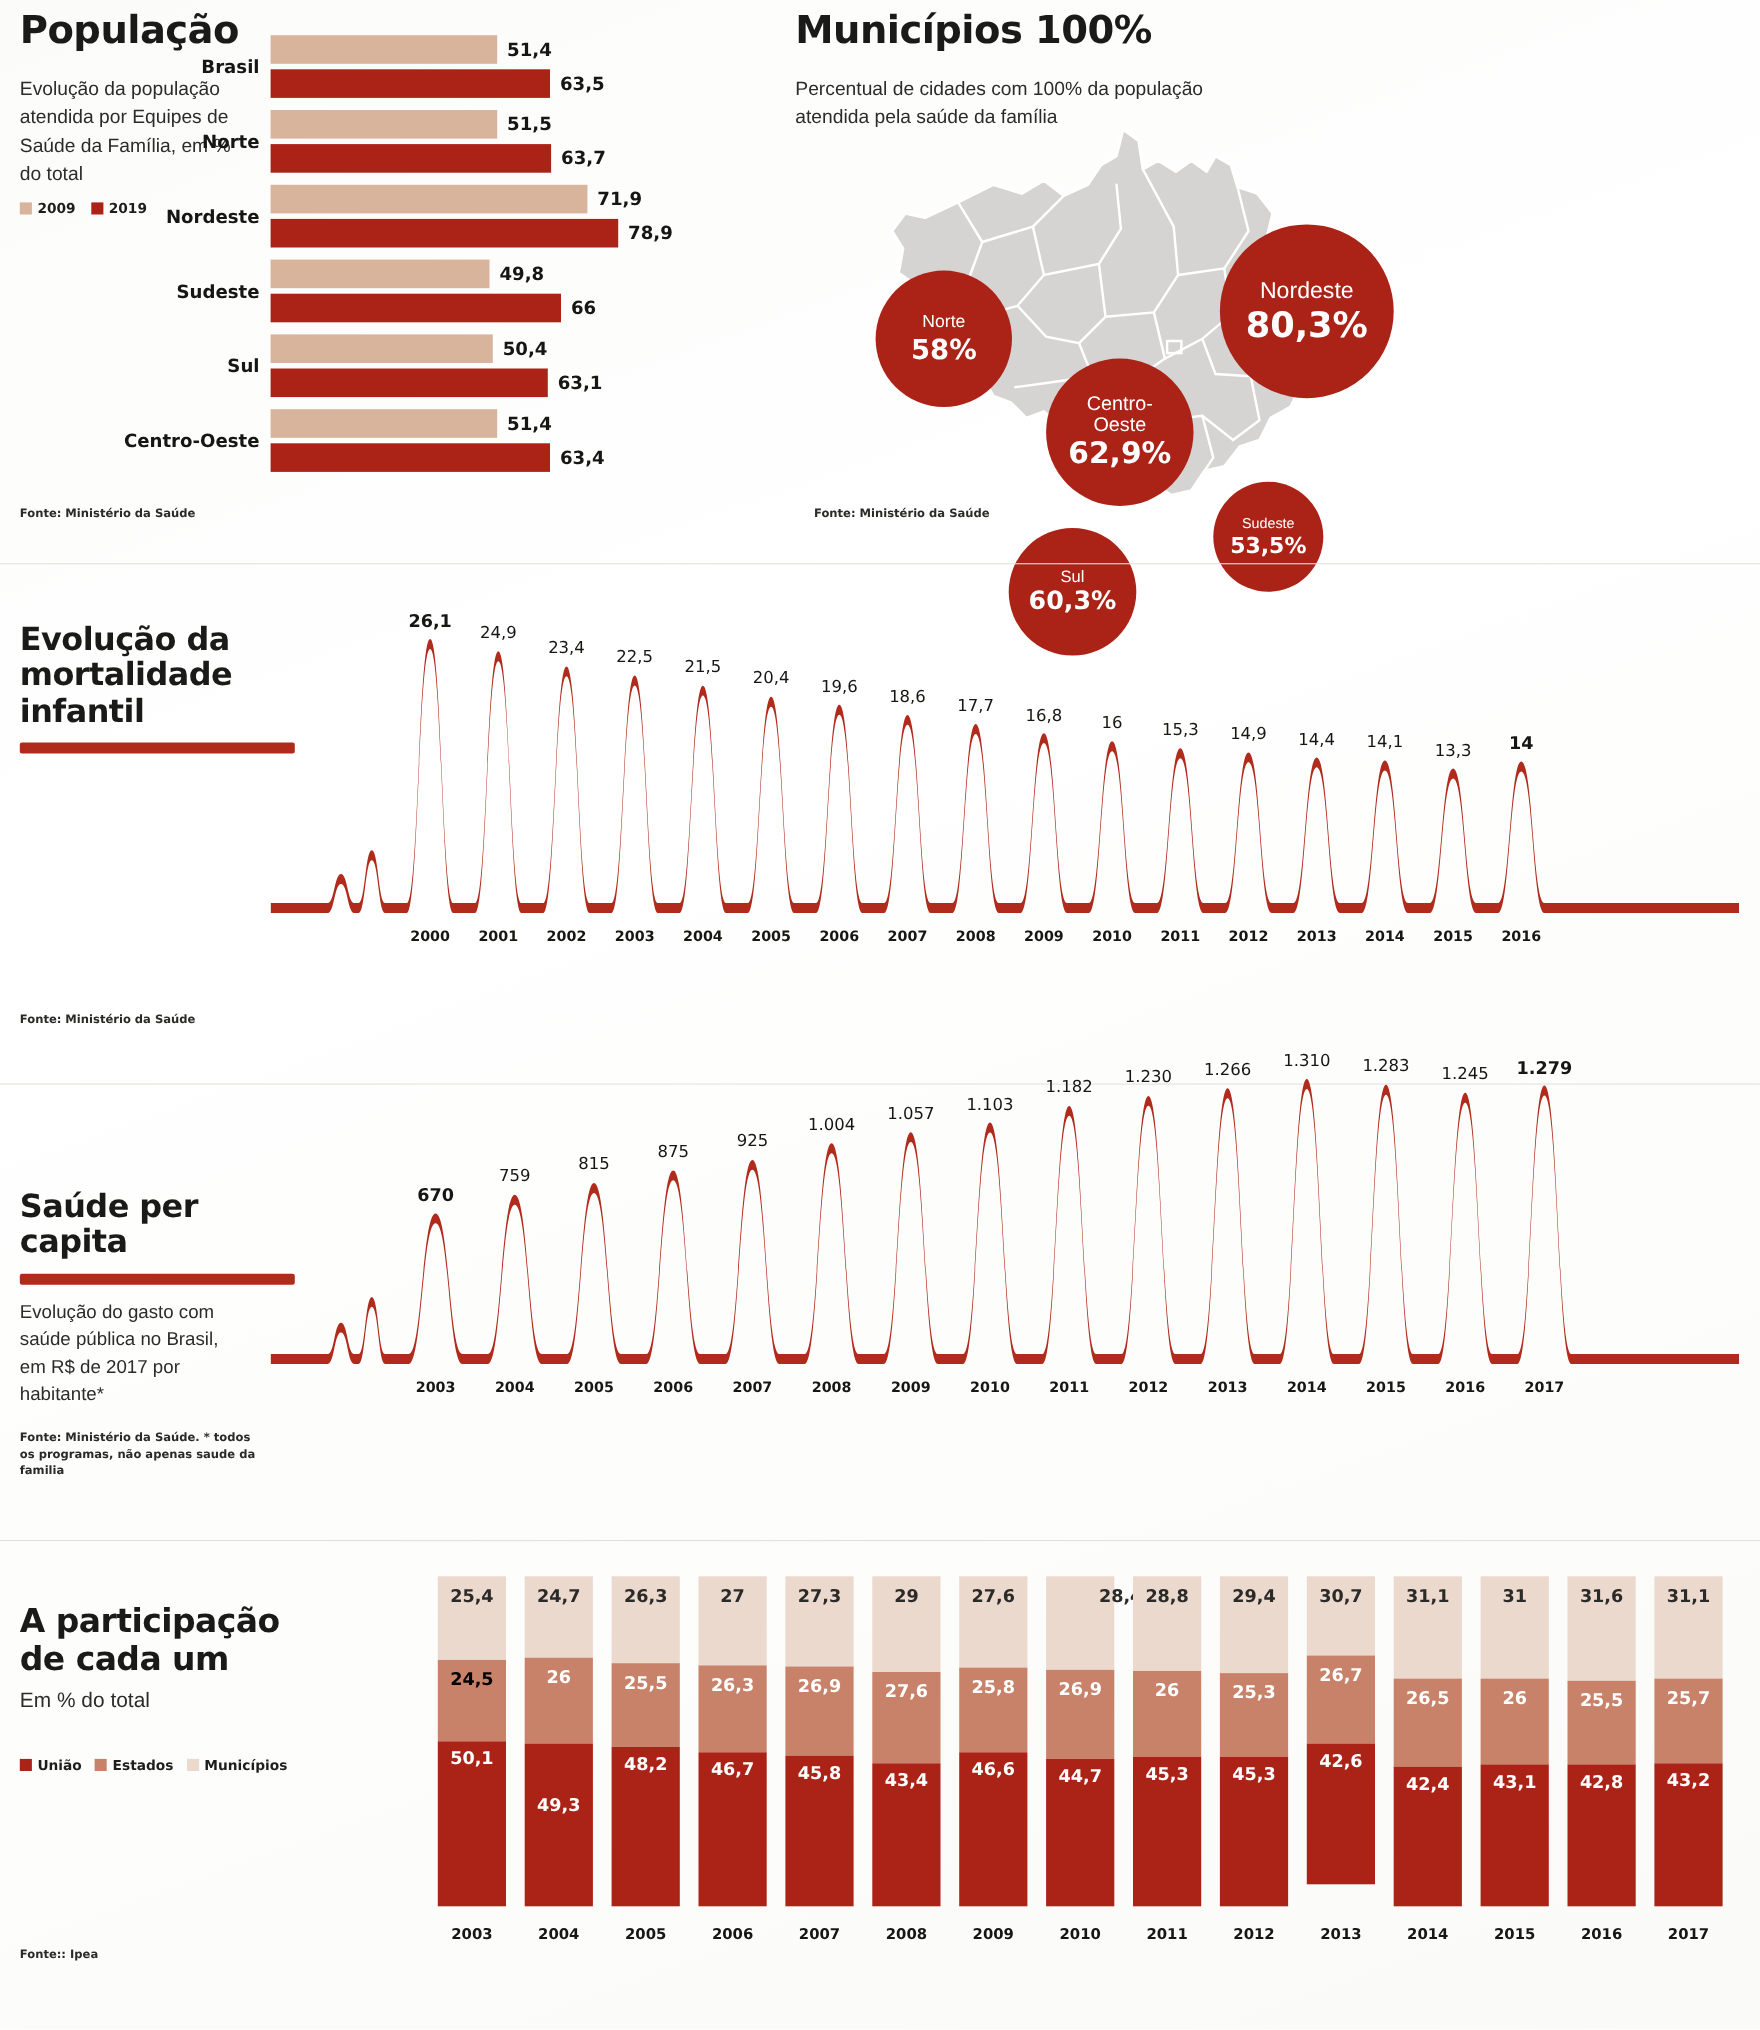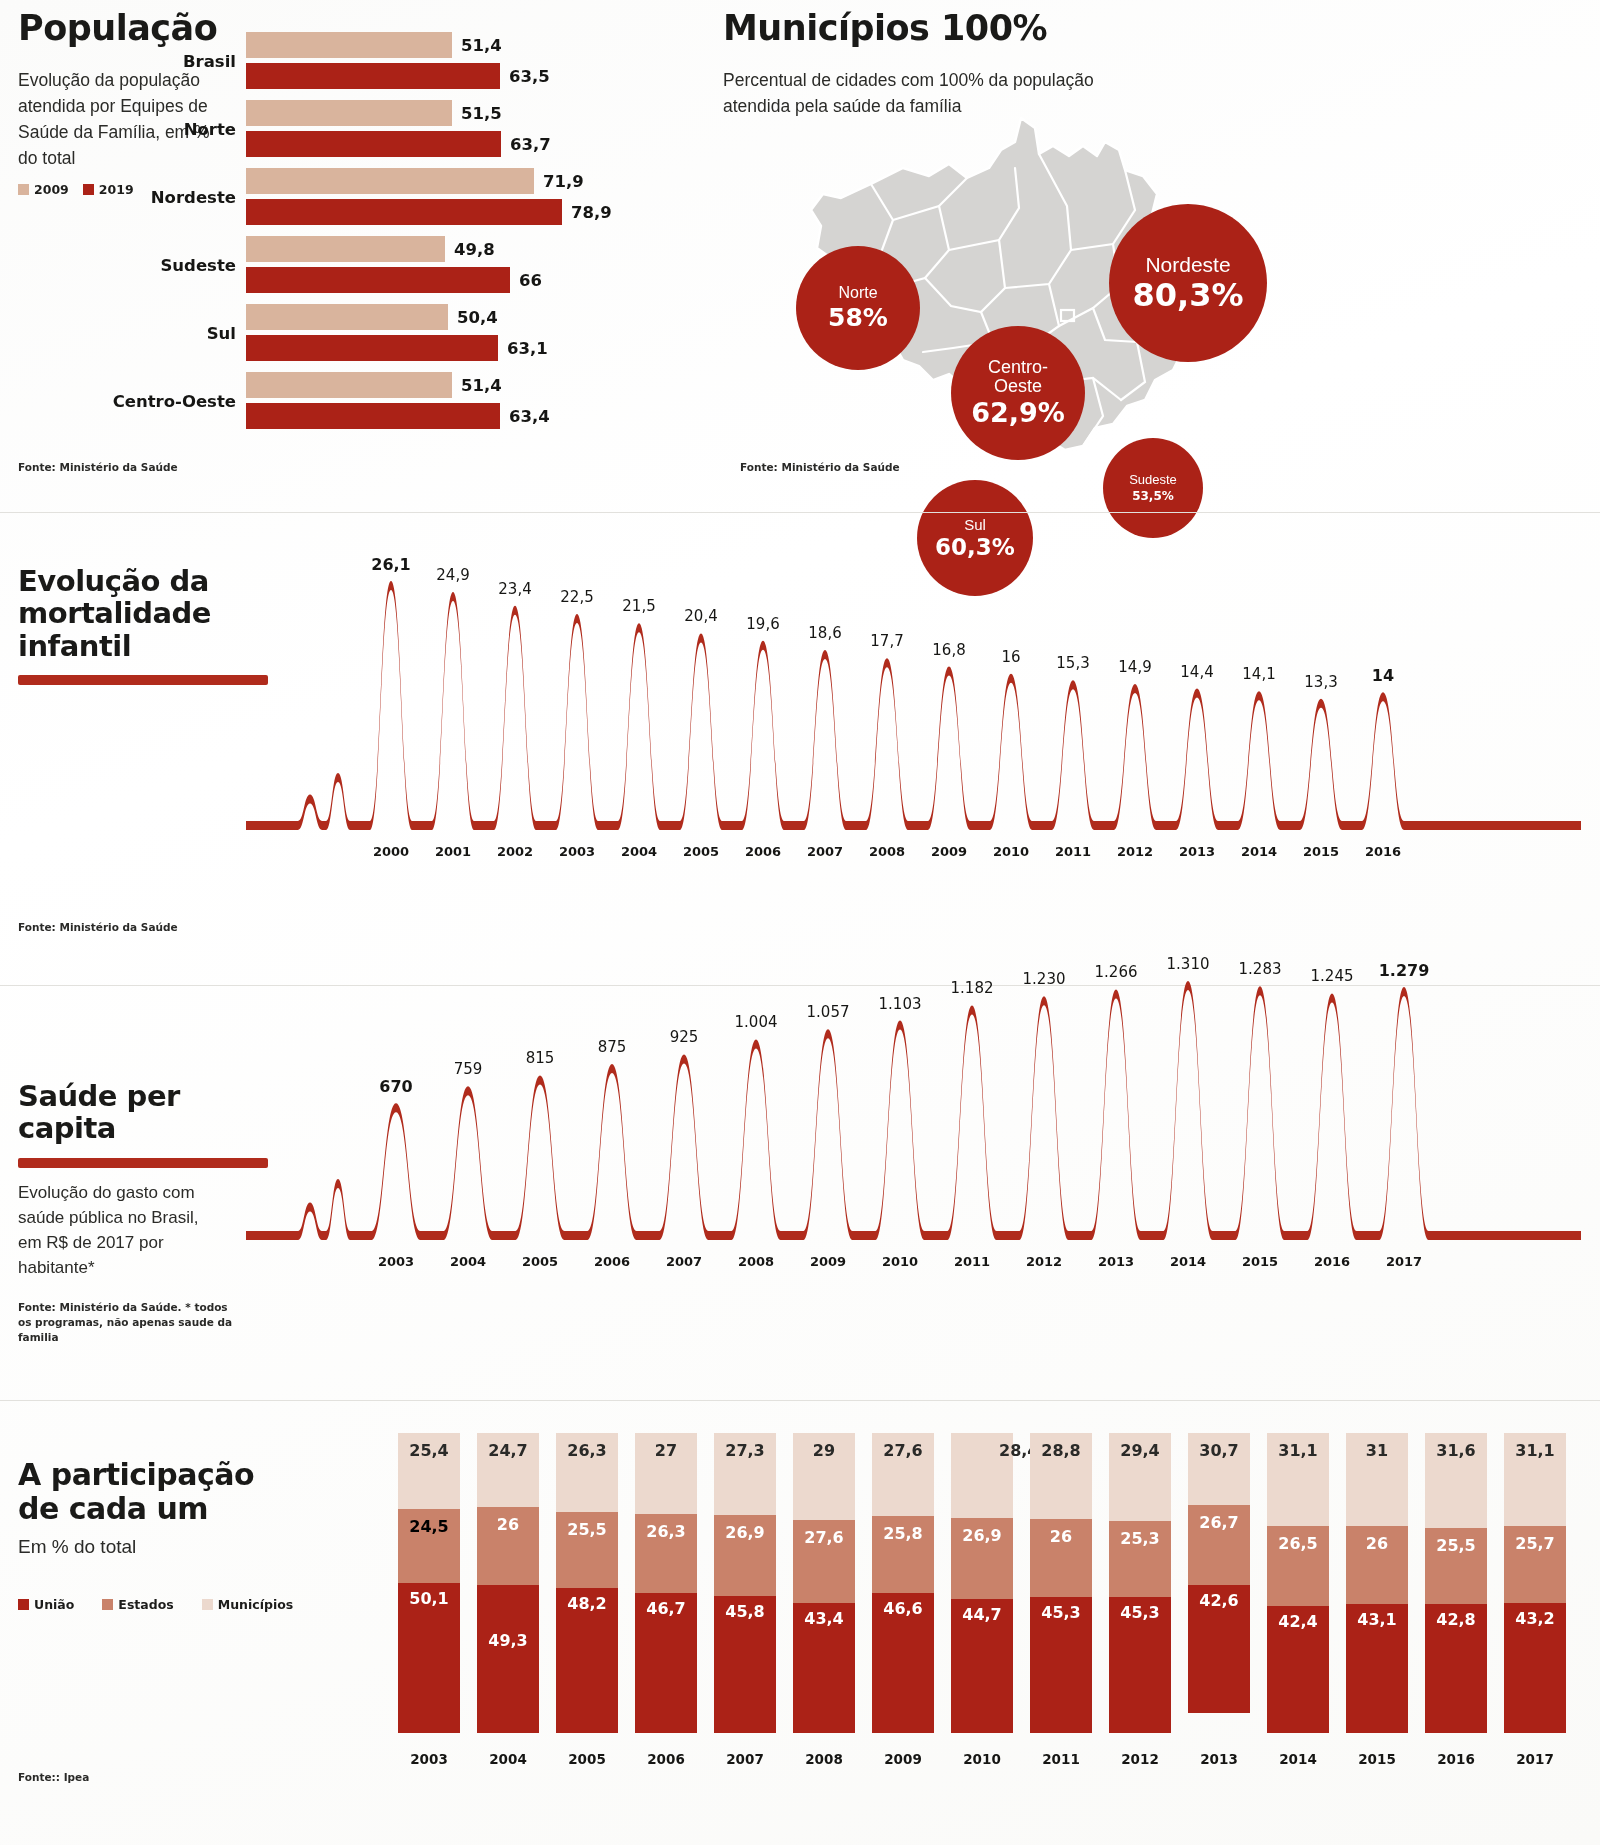--- a/index.html
+++ b/index.html
@@ -189,21 +189,21 @@
         <div class="bubble" style="left: 356px; top: 106px; width: 158px; height: 158px; background: rgb(171, 34, 23);">
           <div class="bname" style="font-size: 21px;">Nordeste</div>
           <div class="bval" style="font-size: 32px; margin-top: 3px;">80,3%</div>
         </div>
         <div class="bubble" style="left: 198px; top: 228px; width: 134px; height: 134px; background: rgb(171, 34, 23);">
           <div class="bname" style="font-size: 18px;">Centro-<br>Oeste</div>
           <div class="bval" style="font-size: 27px; margin-top: 3px;">62,9%</div>
         </div>
         <div class="bubble" style="left: 350px; top: 340px; width: 100px; height: 100px; background: rgb(171, 34, 23);">
           <div class="bname" style="font-size: 13px;">Sudeste</div>
-          <div class="bval" style="font-size: 12px; margin-top: 3px;">53,5%</div>
+          <div class="bval" style="font-size: 20px; margin-top: 3px;">53,5%</div>
         </div>
         <div class="bubble" style="left: 164px; top: 382px; width: 116px; height: 116px; background: rgb(171, 34, 23);">
           <div class="bname" style="font-size: 15px;">Sul</div>
           <div class="bval" style="font-size: 23px; margin-top: 3px;">60,3%</div>
         </div>
       </div>
   </div>
 
   <div class="divider" style="top:512px;"></div>
 
@@ -226,21 +226,21 @@
     <div id="wave2" class="wavewrap" style="left:228px;top:-130px;width:1335px;height:420px;"><svg width="1335" height="420" viewBox="0 0 1335 420">
           <path d="M0,361 C15,361 15,361 30,361 C41,361 41,361 52,361 C58,361 58,332.4 64,332.4 C70,332.4 70,361 76,361 C78,361 78,361 80,361 C86,361 86,309 92,309 C98,309 98,361 104,361 C114.75999999999999,361 114.75999999999999,361 125.52,361 C137.76,361 137.76,233.1374045801527 150,233.1374045801527 C162.24,233.1374045801527 162.24,361 174.48,361 C186,361 186,361 197.52,361 C209.76,361 209.76,216.15267175572518 222,216.15267175572518 C234.24,216.15267175572518 234.24,361 246.48,361 C258,361 258,361 269.52,361 C281.76,361 281.76,205.46564885496184 294,205.46564885496184 C306.24,205.46564885496184 306.24,361 318.48,361 C330,361 330,361 341.52,361 C353.76,361 353.76,194.01526717557255 366,194.01526717557255 C378.24,194.01526717557255 378.24,361 390.48,361 C402,361 402,361 413.52,361 C425.76,361 425.76,184.4732824427481 438,184.4732824427481 C450.24,184.4732824427481 450.24,361 462.48,361 C474,361 474,361 485.52,361 C497.76,361 497.76,169.3969465648855 510,169.3969465648855 C522.24,169.3969465648855 522.24,361 534.48,361 C546,361 546,361 557.52,361 C569.76,361 569.76,159.2824427480916 582,159.2824427480916 C594.24,159.2824427480916 594.24,361 606.48,361 C618,361 618,361 629.52,361 C641.76,361 641.76,150.50381679389315 654,150.50381679389315 C666.24,150.50381679389315 666.24,361 678.48,361 C690,361 690,361 701.52,361 C713.76,361 713.76,135.42748091603053 726,135.42748091603053 C738.24,135.42748091603053 738.24,361 750.48,361 C762,361 762,361 773.52,361 C785.76,361 785.76,126.26717557251908 798,126.26717557251908 C810.24,126.26717557251908 810.24,361 822.48,361 C834,361 834,361 845.52,361 C857.76,361 857.76,119.3969465648855 870,119.3969465648855 C882.24,119.3969465648855 882.24,361 894.48,361 C906,361 906,361 917.52,361 C929.76,361 929.76,111 942,111 C954.24,111 954.24,361 966.48,361 C978,361 978,361 989.52,361 C1001.76,361 1001.76,116.15267175572521 1014,116.15267175572521 C1026.24,116.15267175572521 1026.24,361 1038.48,361 C1050,361 1050,361 1061.52,361 C1073.76,361 1073.76,123.40458015267177 1086,123.40458015267177 C1098.24,123.40458015267177 1098.24,361 1110.48,361 C1122,361 1122,361 1133.52,361 C1145.76,361 1145.76,116.91603053435114 1158,116.91603053435114 C1170.24,116.91603053435114 1170.24,361 1182.48,361 C1258.74,361 1258.74,361 1335,361 L1335,370 C1258.74,370 1258.74,370 1182.48,370 C1170.24,370 1170.24,125.91603053435114 1158,125.91603053435114 C1145.76,125.91603053435114 1145.76,370 1133.52,370 C1122,370 1122,370 1110.48,370 C1098.24,370 1098.24,132.40458015267177 1086,132.40458015267177 C1073.76,132.40458015267177 1073.76,370 1061.52,370 C1050,370 1050,370 1038.48,370 C1026.24,370 1026.24,125.15267175572521 1014,125.15267175572521 C1001.76,125.15267175572521 1001.76,370 989.52,370 C978,370 978,370 966.48,370 C954.24,370 954.24,120 942,120 C929.76,120 929.76,370 917.52,370 C906,370 906,370 894.48,370 C882.24,370 882.24,128.3969465648855 870,128.3969465648855 C857.76,128.3969465648855 857.76,370 845.52,370 C834,370 834,370 822.48,370 C810.24,370 810.24,135.26717557251908 798,135.26717557251908 C785.76,135.26717557251908 785.76,370 773.52,370 C762,370 762,370 750.48,370 C738.24,370 738.24,144.42748091603053 726,144.42748091603053 C713.76,144.42748091603053 713.76,370 701.52,370 C690,370 690,370 678.48,370 C666.24,370 666.24,159.50381679389315 654,159.50381679389315 C641.76,159.50381679389315 641.76,370 629.52,370 C618,370 618,370 606.48,370 C594.24,370 594.24,168.2824427480916 582,168.2824427480916 C569.76,168.2824427480916 569.76,370 557.52,370 C546,370 546,370 534.48,370 C522.24,370 522.24,178.3969465648855 510,178.3969465648855 C497.76,178.3969465648855 497.76,370 485.52,370 C474,370 474,370 462.48,370 C450.24,370 450.24,193.4732824427481 438,193.4732824427481 C425.76,193.4732824427481 425.76,370 413.52,370 C402,370 402,370 390.48,370 C378.24,370 378.24,203.01526717557255 366,203.01526717557255 C353.76,203.01526717557255 353.76,370 341.52,370 C330,370 330,370 318.48,370 C306.24,370 306.24,214.46564885496184 294,214.46564885496184 C281.76,214.46564885496184 281.76,370 269.52,370 C258,370 258,370 246.48,370 C234.24,370 234.24,225.15267175572518 222,225.15267175572518 C209.76,225.15267175572518 209.76,370 197.52,370 C186,370 186,370 174.48,370 C162.24,370 162.24,242.1374045801527 150,242.1374045801527 C137.76,242.1374045801527 137.76,370 125.52,370 C114.75999999999999,370 114.75999999999999,370 104,370 C98,370 98,318 92,318 C86,318 86,370 80,370 C78,370 78,370 76,370 C70,370 70,341.4 64,341.4 C58,341.4 58,370 52,370 C41,370 41,370 30,370 C15,370 15,370 0,370 Z" fill="#b02b1c"></path>
         </svg><div class="wavelab first" style="left: 150px; top: 207.137px;">670</div><div class="yearlab" style="left: 150px; top: 384px;">2003</div><div class="wavelab" style="left: 222px; top: 190.153px;">759</div><div class="yearlab" style="left: 222px; top: 384px;">2004</div><div class="wavelab" style="left: 294px; top: 179.466px;">815</div><div class="yearlab" style="left: 294px; top: 384px;">2005</div><div class="wavelab" style="left: 366px; top: 168.015px;">875</div><div class="yearlab" style="left: 366px; top: 384px;">2006</div><div class="wavelab" style="left: 438px; top: 158.473px;">925</div><div class="yearlab" style="left: 438px; top: 384px;">2007</div><div class="wavelab" style="left: 510px; top: 143.397px;">1.004</div><div class="yearlab" style="left: 510px; top: 384px;">2008</div><div class="wavelab" style="left: 582px; top: 133.282px;">1.057</div><div class="yearlab" style="left: 582px; top: 384px;">2009</div><div class="wavelab" style="left: 654px; top: 124.504px;">1.103</div><div class="yearlab" style="left: 654px; top: 384px;">2010</div><div class="wavelab" style="left: 726px; top: 109.427px;">1.182</div><div class="yearlab" style="left: 726px; top: 384px;">2011</div><div class="wavelab" style="left: 798px; top: 100.267px;">1.230</div><div class="yearlab" style="left: 798px; top: 384px;">2012</div><div class="wavelab" style="left: 870px; top: 93.3969px;">1.266</div><div class="yearlab" style="left: 870px; top: 384px;">2013</div><div class="wavelab" style="left: 942px; top: 85px;">1.310</div><div class="yearlab" style="left: 942px; top: 384px;">2014</div><div class="wavelab" style="left: 1014px; top: 90.1527px;">1.283</div><div class="yearlab" style="left: 1014px; top: 384px;">2015</div><div class="wavelab" style="left: 1086px; top: 97.4046px;">1.245</div><div class="yearlab" style="left: 1086px; top: 384px;">2016</div><div class="wavelab first" style="left: 1158px; top: 90.916px;">1.279</div><div class="yearlab" style="left: 1158px; top: 384px;">2017</div></div>
   </div>
 
   <div class="divider" style="top:1400px;"></div>
 
   <div class="panel" style="left:18px;top:1418px;width:1565px;height:420px;">
     <div class="hdr" style="position:absolute;top:40px;left:0;width:250px;font-size:30px;line-height:1.12;">A participação de cada um</div>
     <div class="sub" style="position:absolute;top:115px;left:0;font-size:19px;">Em % do total</div>
-    <div class="legend" style="position:absolute;top:179px;left:0;gap:28px;">
+    <div class="legend" style="position:absolute;top:179px;left:0;gap:12px;">
       <div class="lg-item">
         <span class="lg-sw" style="background:#ab2217;"></span>
         <span class="lg-lb">União</span>
       </div>
       <div class="lg-item">
         <span class="lg-sw" style="background:#c9826a;"></span>
         <span class="lg-lb">Estados</span>
       </div>
       <div class="lg-item">
         <span class="lg-sw" style="background:#ecd9ce;"></span>

